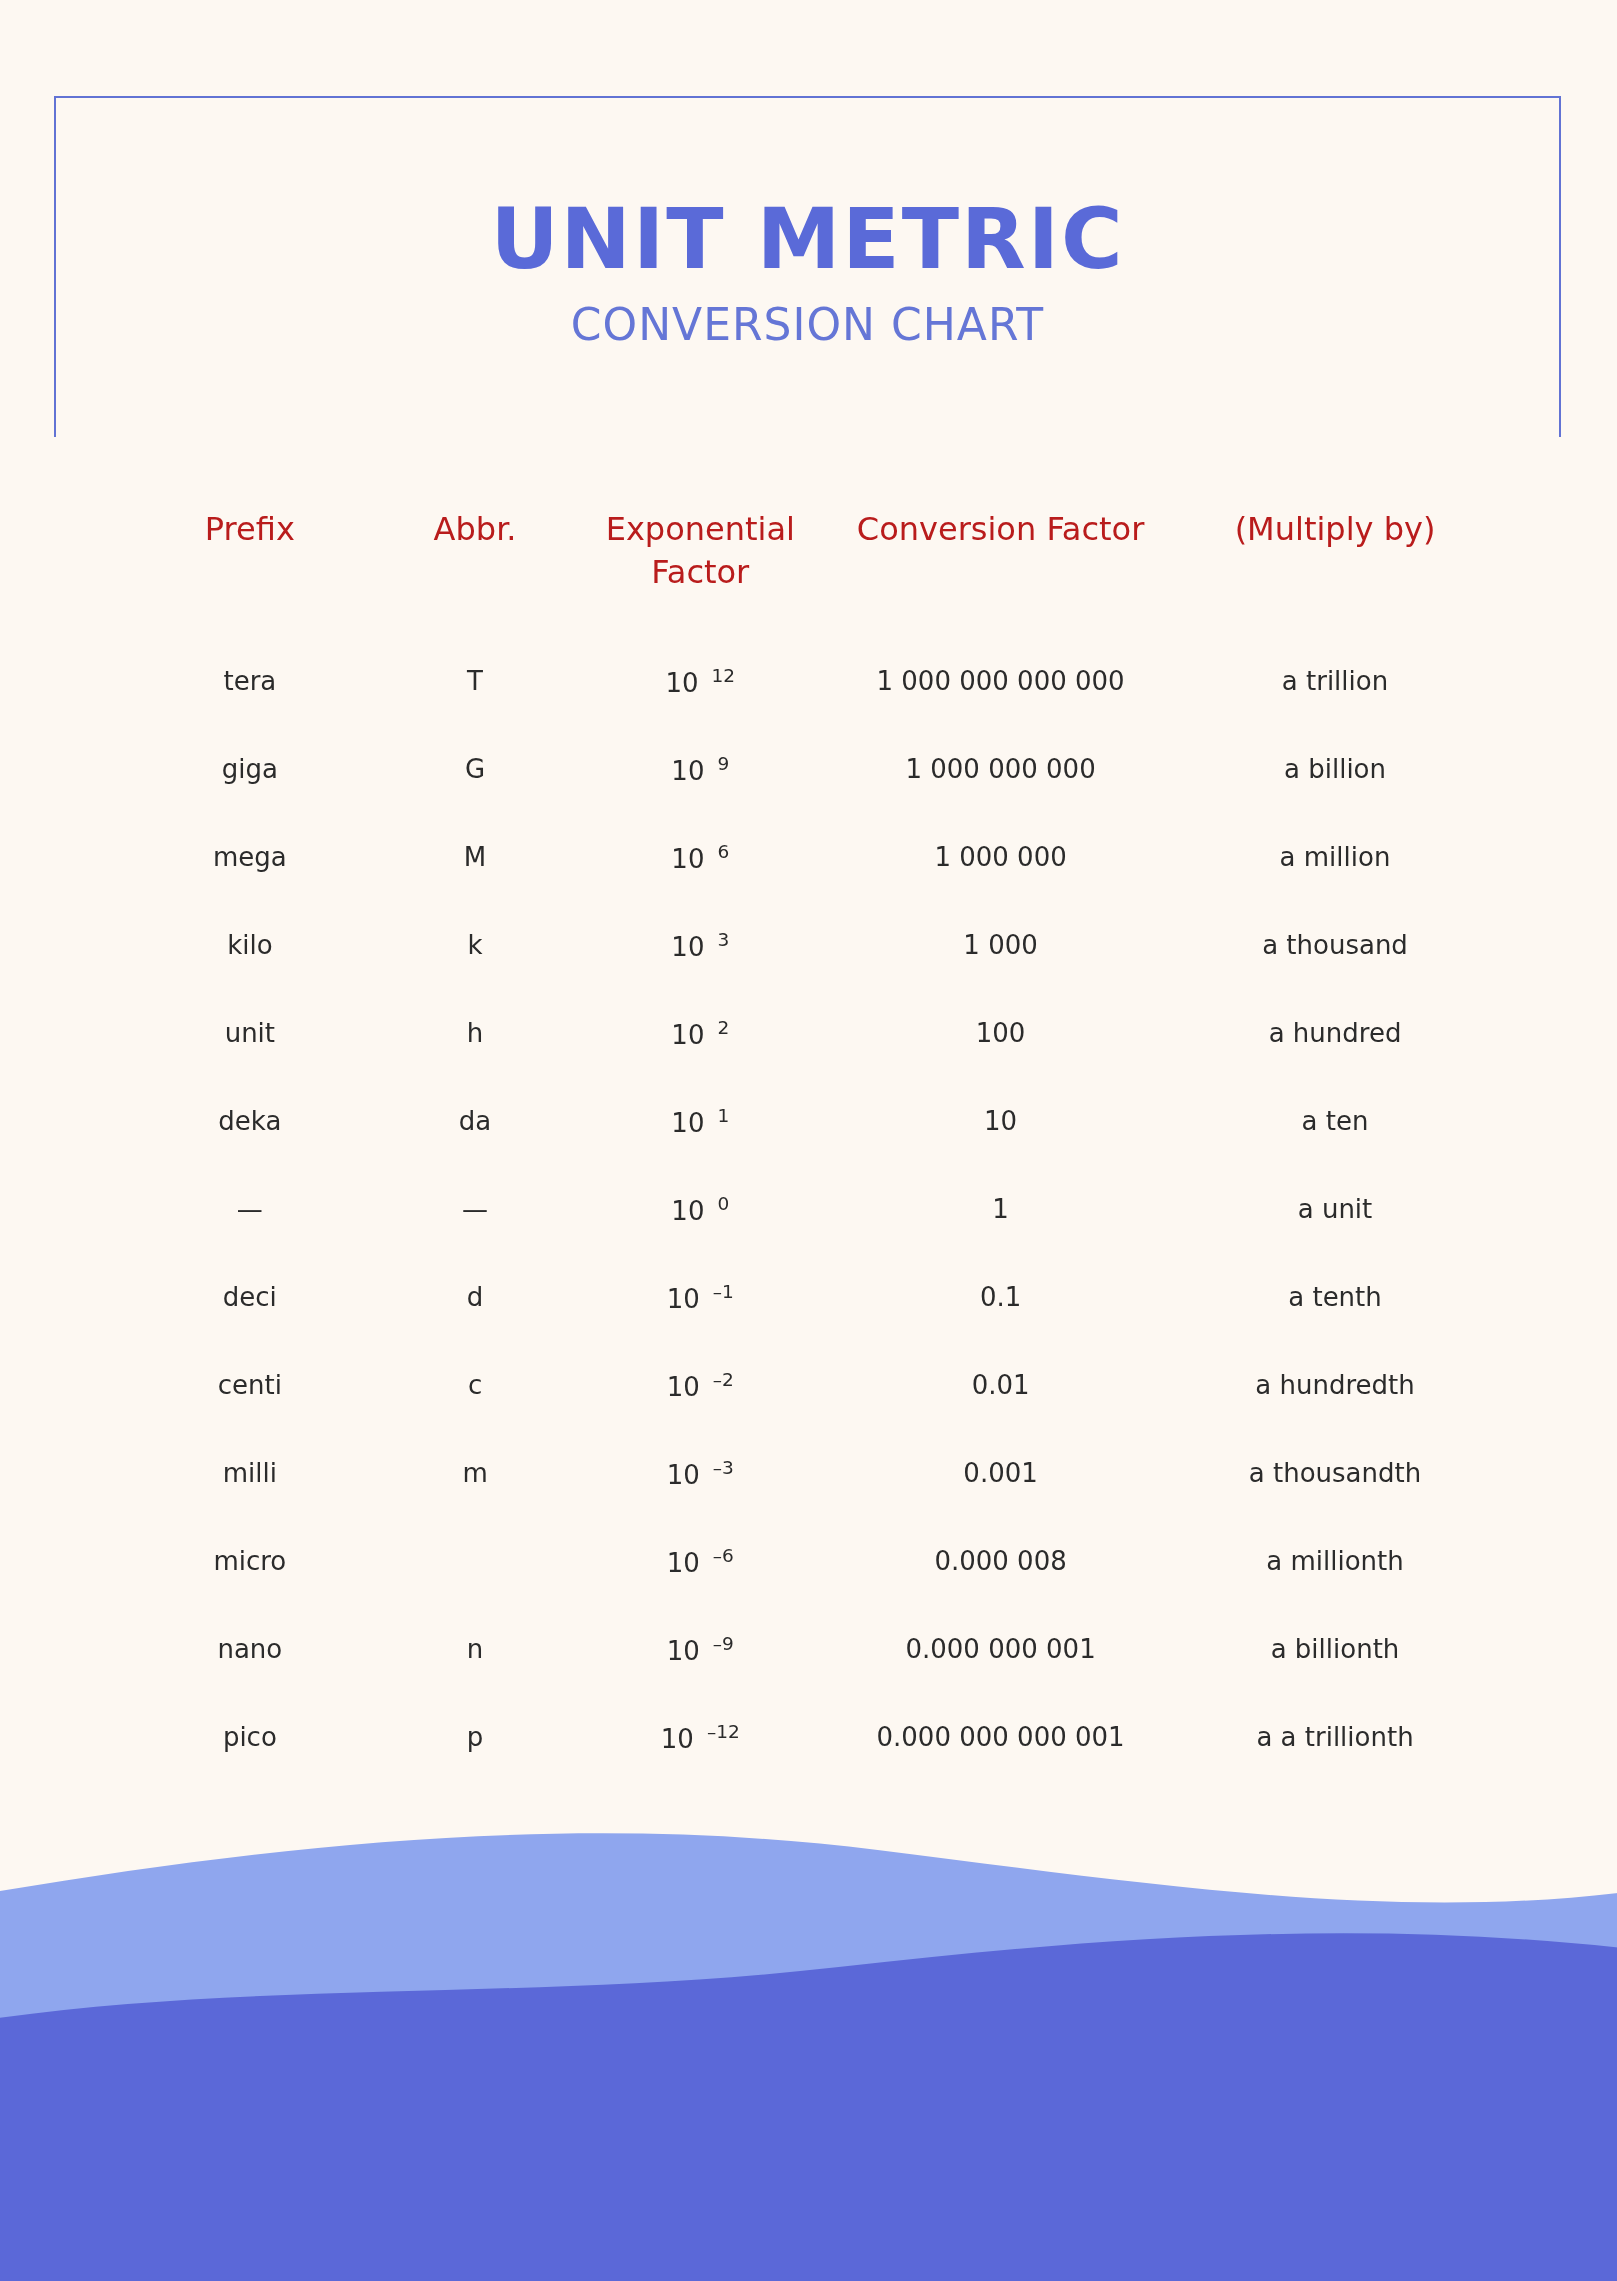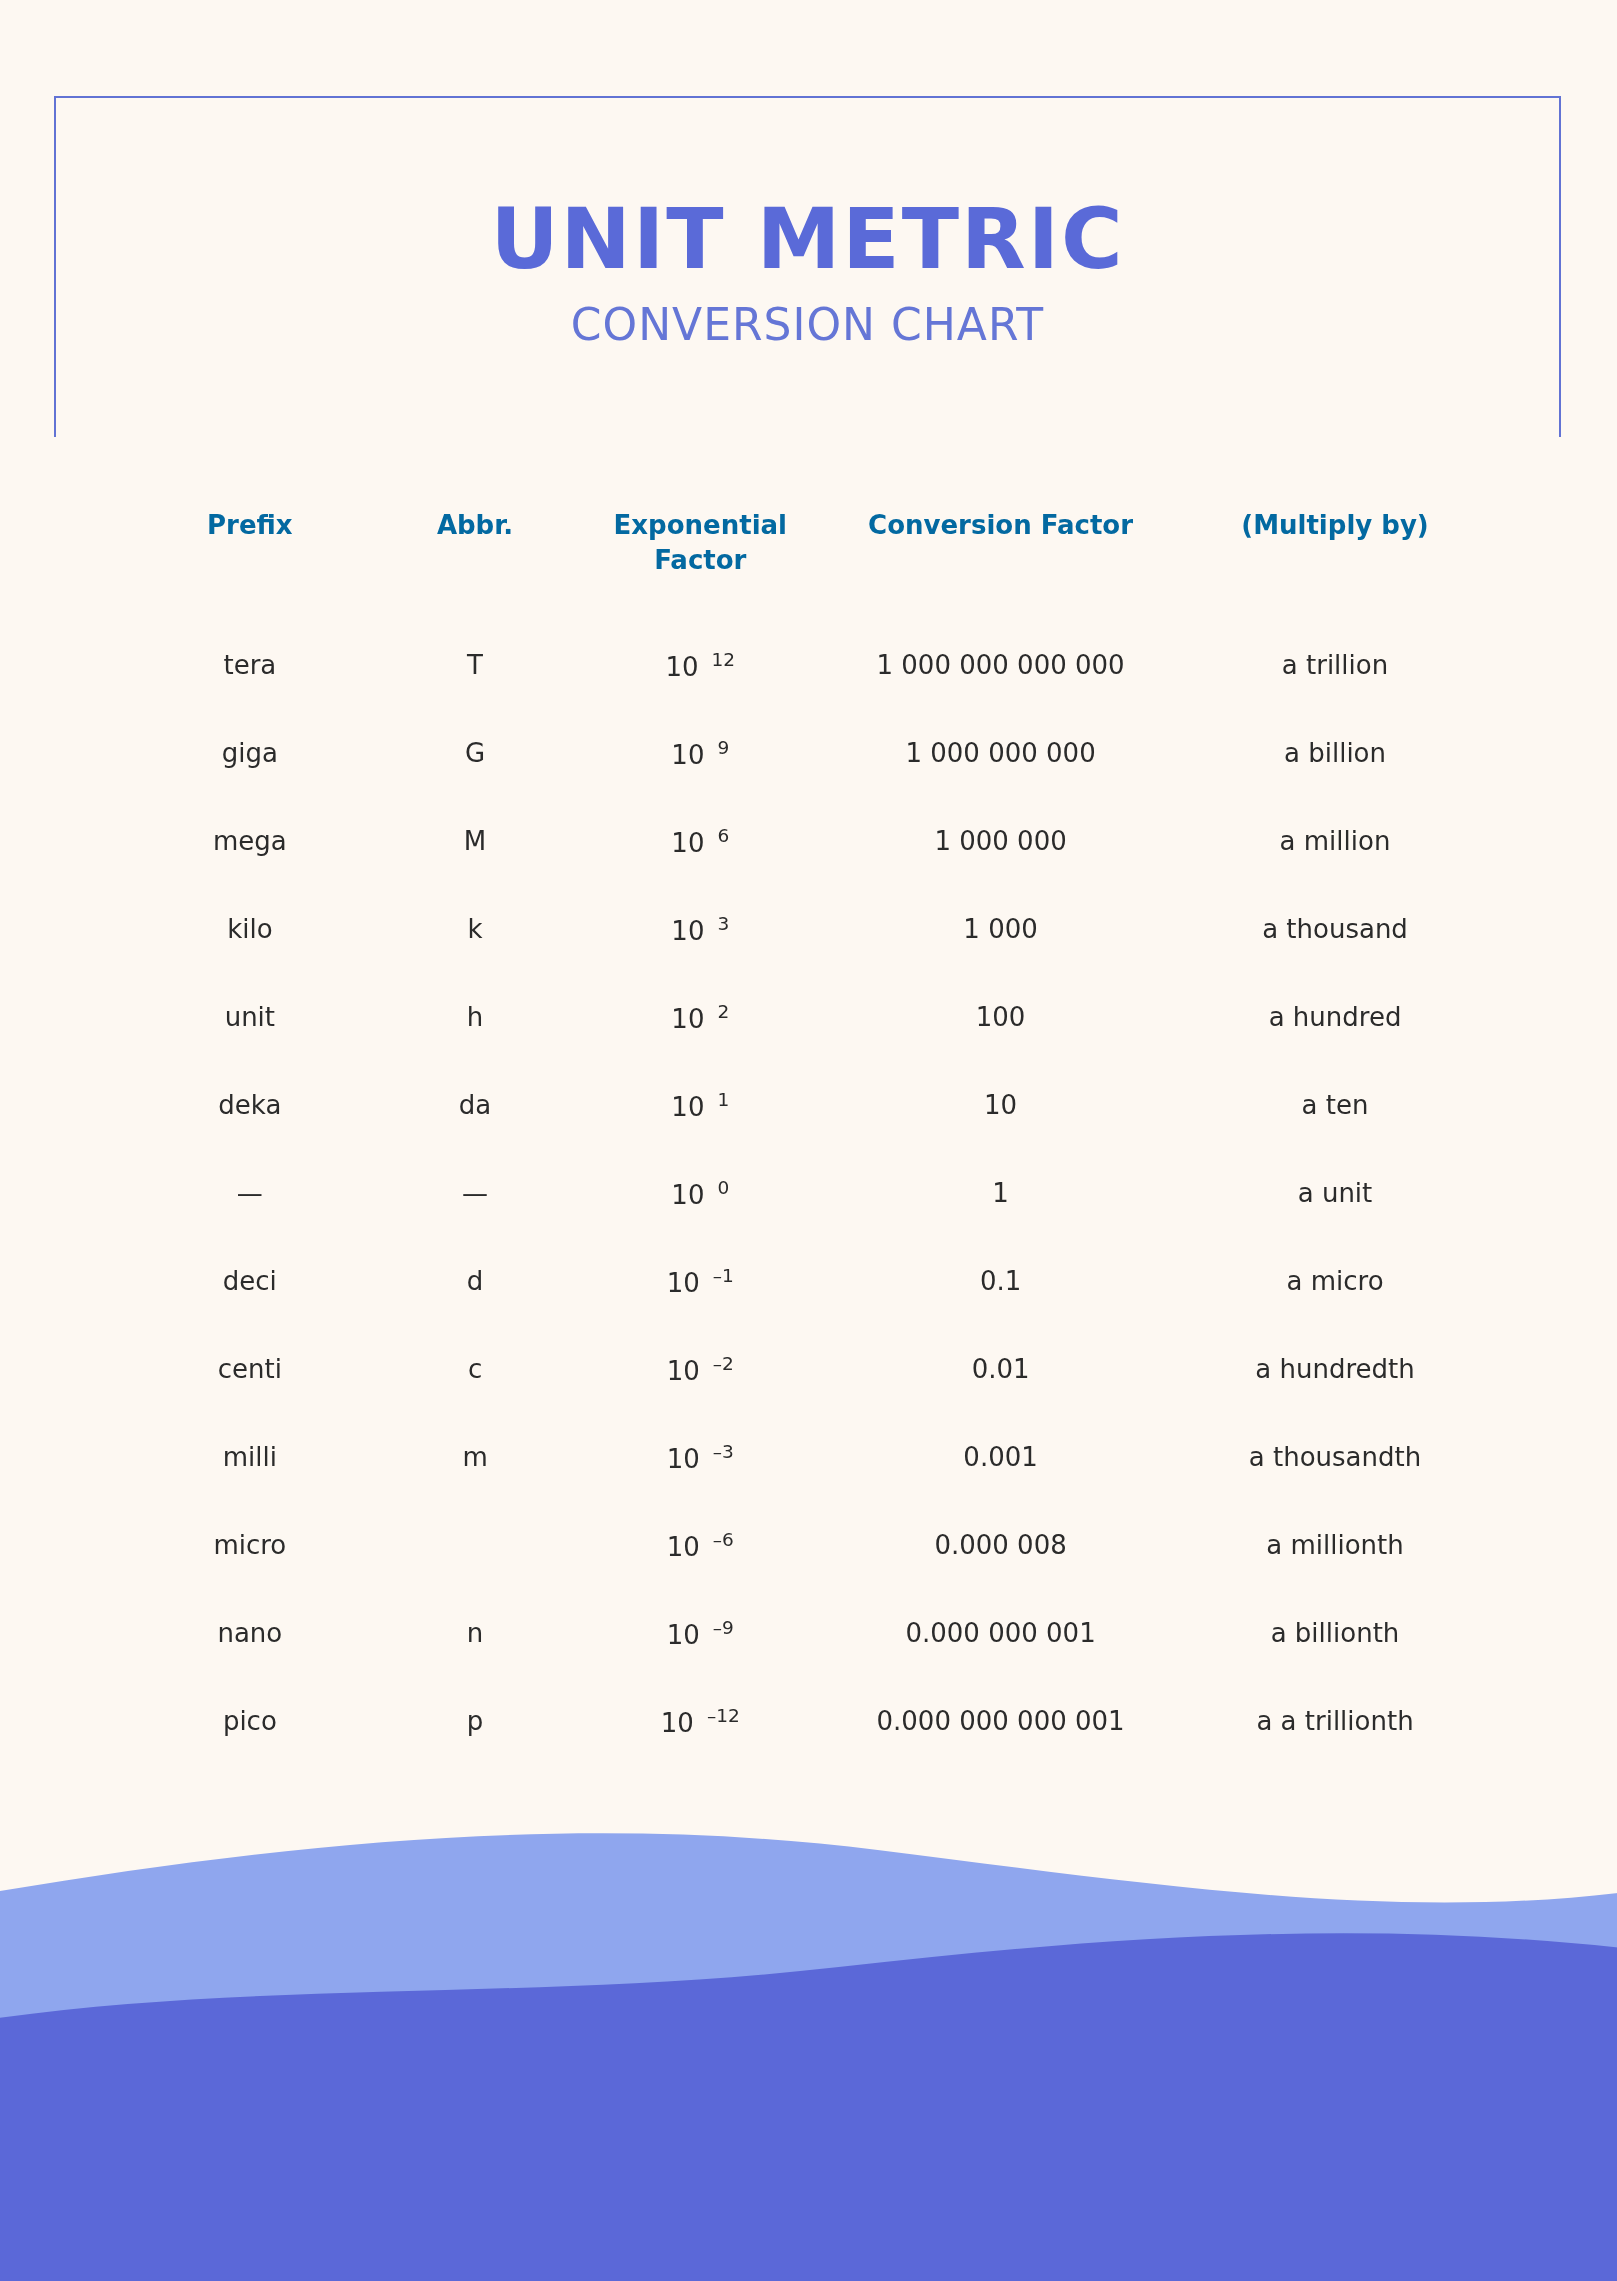--- a/index.html
+++ b/index.html
@@ -65,23 +65,23 @@
     left: 127px;
     top: 507px;
     width: 1365px;
   }
   table.chart {
     width: 100%;
     border-collapse: collapse;
     table-layout: fixed;
   }
   table.chart th {
-    color: #0369a1;
-    font-size: 26px;
-    font-weight: bold;
+    color: #b91c1c;
+    font-size: 32px;
+    font-weight: normal;
     padding-bottom: 43px;
     line-height: 1.35;
     vertical-align: top;
   }
   table.chart td {
     color: #2b2b2b;
     font-size: 26px;
     text-align: center;
     height: 86px;
     vertical-align: middle;
@@ -192,21 +192,21 @@
             <td>—</td>
             <td class="exp-cell"><span class="exp-base">10</span><span class="exp-sup">0</span></td>
             <td>1</td>
             <td>a unit</td>
           </tr>
           <tr>
             <td>deci</td>
             <td>d</td>
             <td class="exp-cell"><span class="exp-base">10</span><span class="exp-sup">–1</span></td>
             <td>0.1</td>
-            <td>a micro</td>
+            <td>a tenth</td>
           </tr>
           <tr>
             <td>centi</td>
             <td>c</td>
             <td class="exp-cell"><span class="exp-base">10</span><span class="exp-sup">–2</span></td>
             <td>0.01</td>
             <td>a hundredth</td>
           </tr>
           <tr>
             <td>milli</td>

